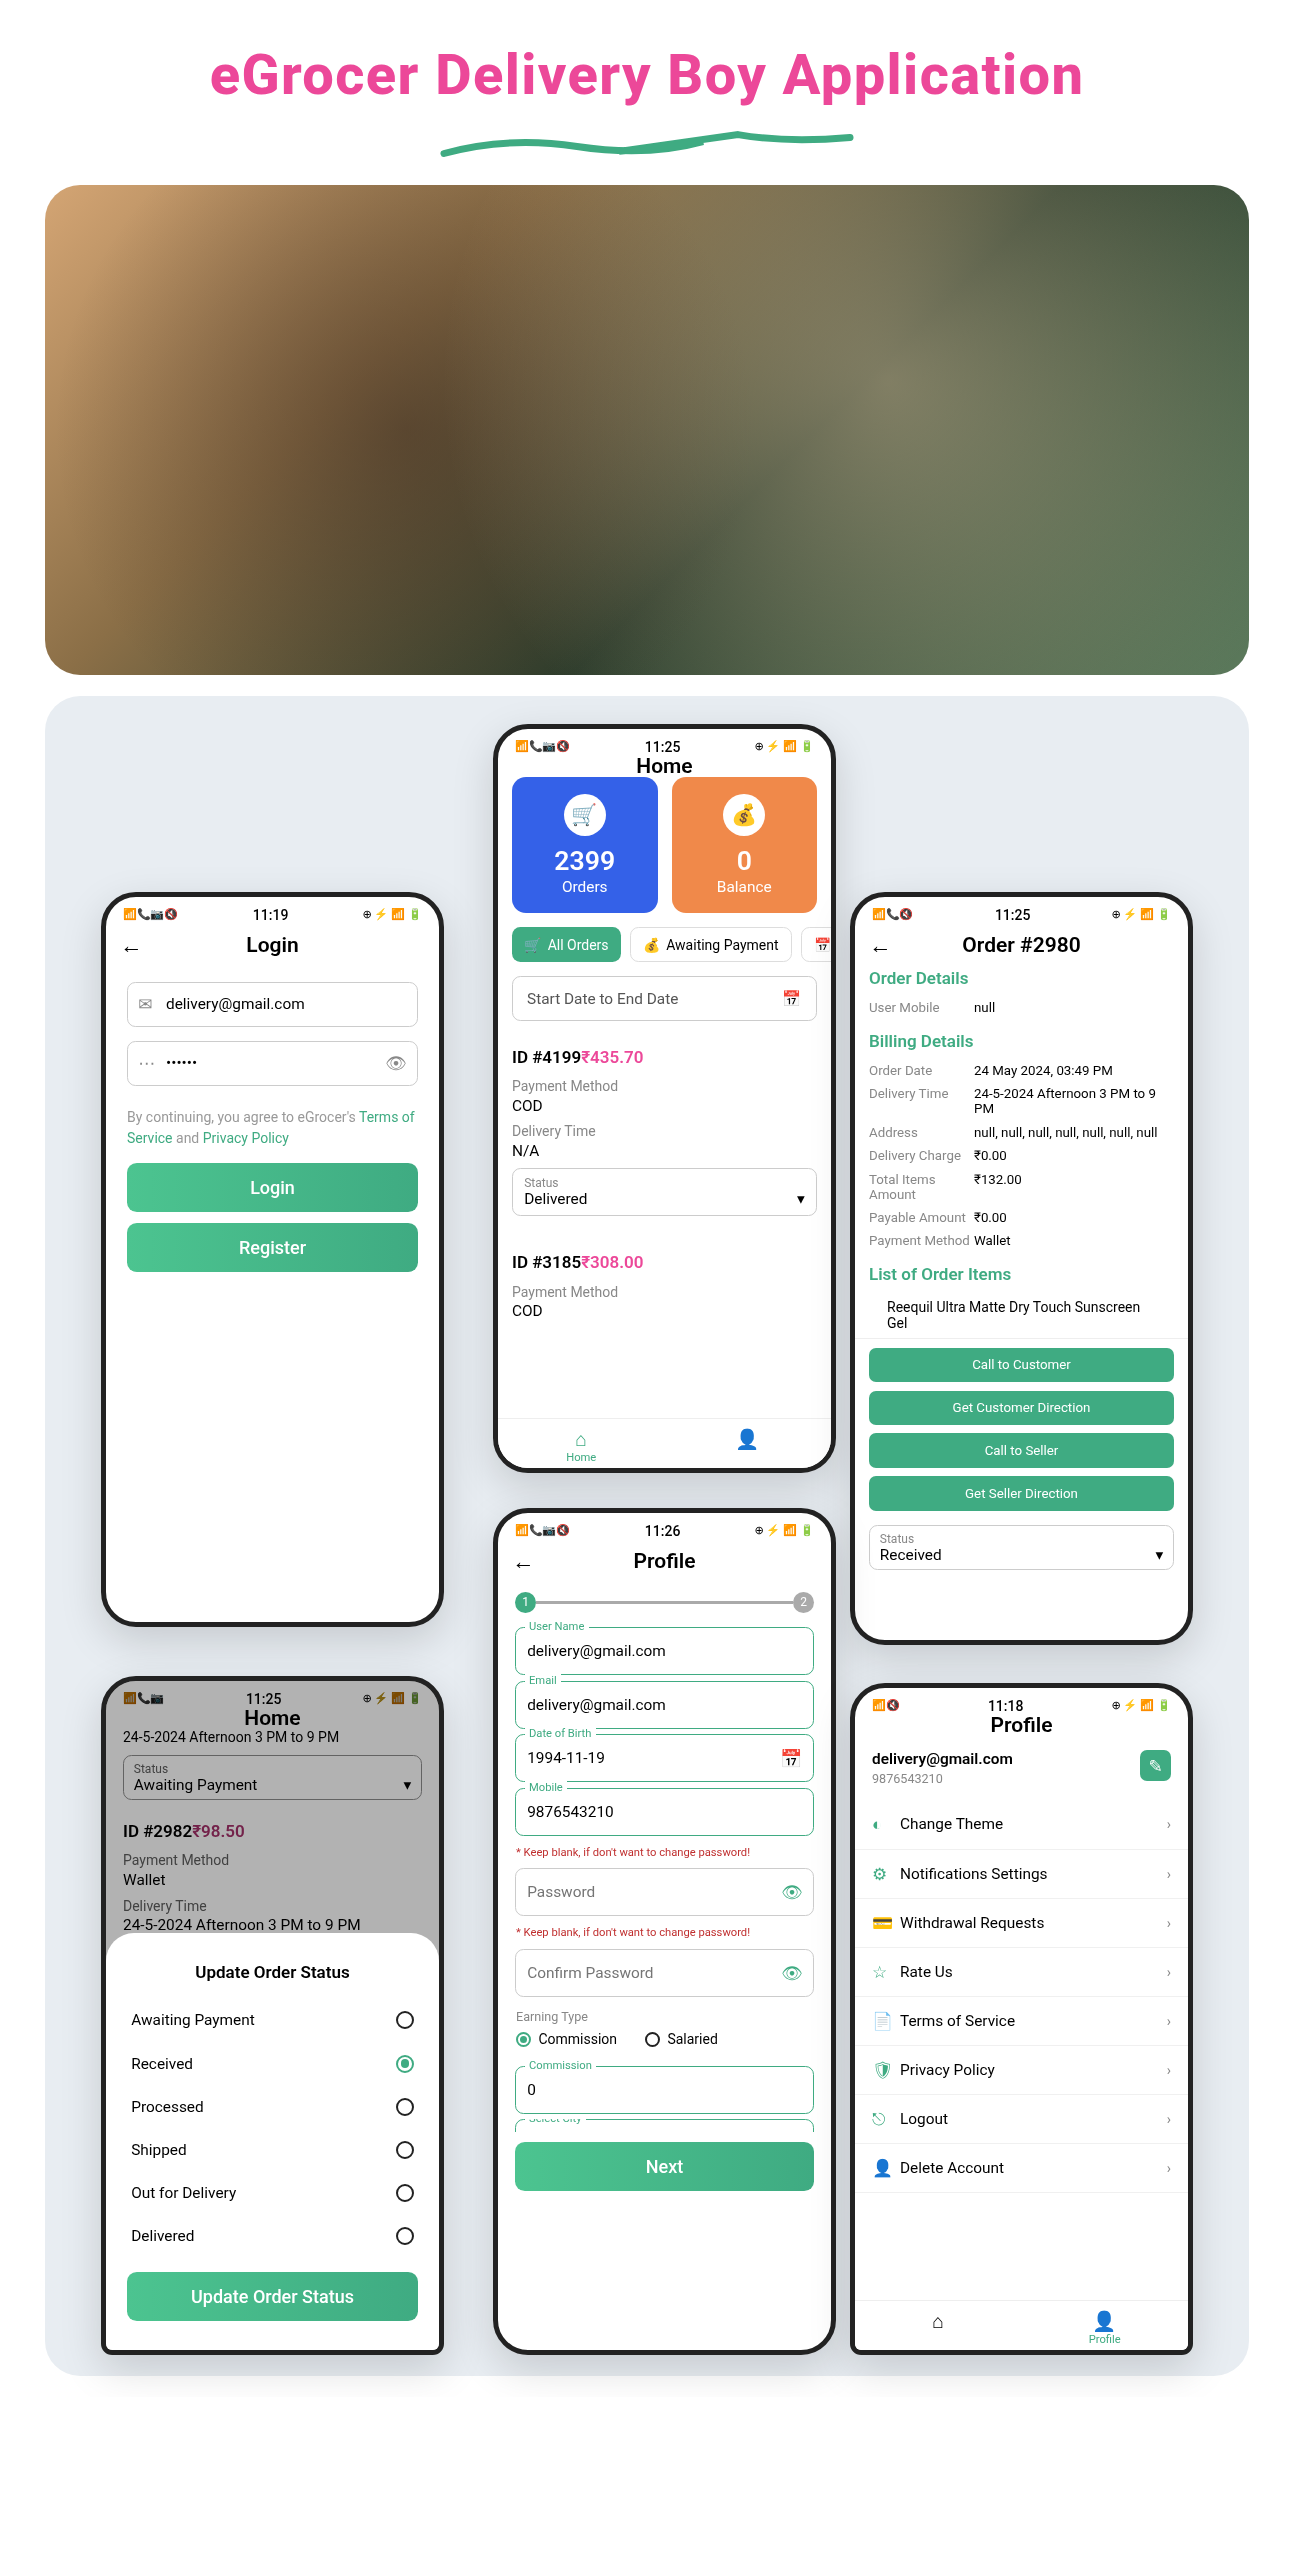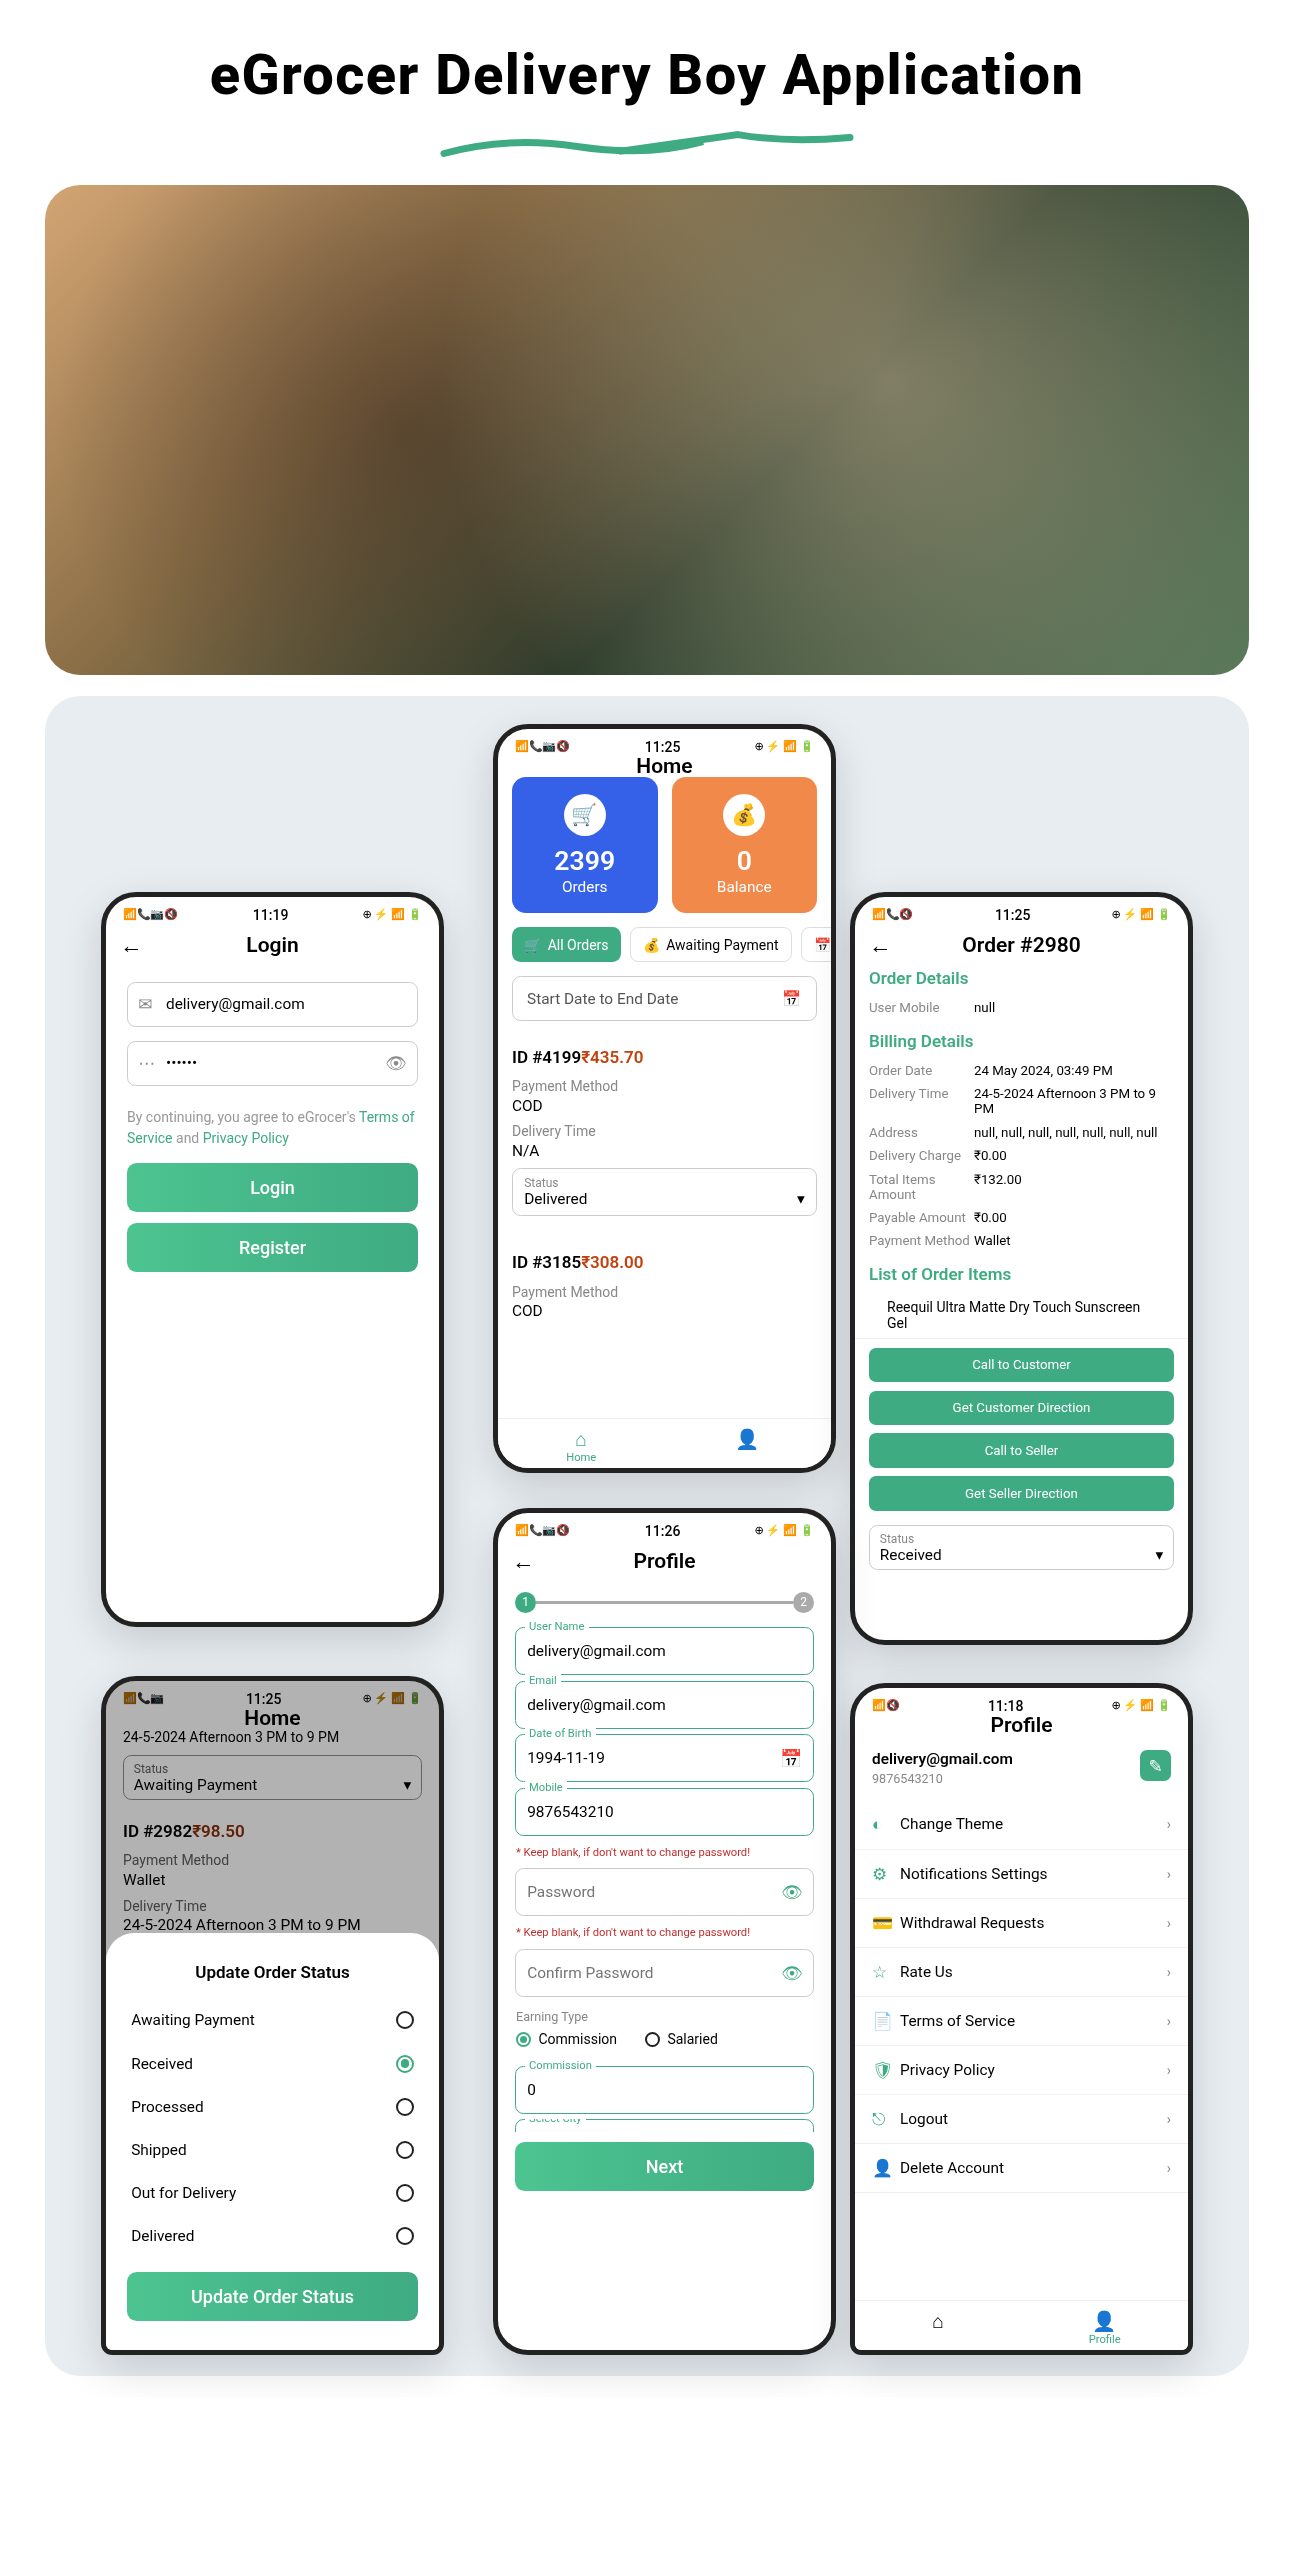--- a/index.html
+++ b/index.html
@@ -1,17 +1,17 @@
 <!DOCTYPE html>
 <html style="font-size:11.2px"><head>
 <meta charset="utf-8">
 <style>
 *{margin:0;padding:0;box-sizing:border-box;font-family:-apple-system,BlinkMacSystemFont,'Segoe UI',Roboto,sans-serif}
 body{background:#fff;width:1294px}
-.hero-title{text-align:center;padding:42px 14px 14px;font-size:56px;font-weight:800;color:#000000;letter-spacing:1.4px}
+.hero-title{text-align:center;padding:42px 14px 14px;font-size:56px;font-weight:800;color:#ec4899;letter-spacing:1.4px}
 .squiggle{width:420px;height:42px;margin:0 auto;display:block}
 .hero-image{width:1204px;height:490px;margin:21px auto;border-radius:35px;background:linear-gradient(135deg,#d4a574 0%,#8b6f47 30%,#2c3e2d 60%,#5c7a5c 100%);position:relative;overflow:hidden}
 .hero-inner{position:absolute;inset:0;background:radial-gradient(circle at 70% 40%,rgba(255,220,180,0.4),transparent 50%),radial-gradient(circle at 30% 50%,rgba(60,40,30,0.5),transparent 40%)}
 .phones-section{width:1204px;margin:21px auto;background:#e8edf2;border-radius:35px;padding:42px;position:relative;min-height:1680px}
 .phone{position:absolute;background:#fff;border-radius:35px;border:5.6px solid #222;box-shadow:0 14px 42px rgba(0,0,0,0.15);overflow:hidden;width:343px}
 .phone-1{left:56px;top:196px;height:735px}
 .phone-2{left:448px;top:28px;height:749px}
 .phone-3{right:56px;top:196px;height:753px}
 .phone-4{left:56px;top:980px;height:679px;border-radius:35px 35px 11.2px 11.2px}
 .phone-5{left:448px;top:812px;height:847px}
@@ -40,21 +40,21 @@
 .stat-icon{width:42px;height:42px;background:#fff;border-radius:50%;margin:0 auto 8.4px;display:flex;align-items:center;justify-content:center;font-size:21px}
 .stat-value{font-size:26.6px;font-weight:600}
 .stat-label{font-size:15.4px;margin-top:2.8px}
 .tabs{display:flex;gap:8.4px;padding:0 14px 14px;overflow:hidden}
 .tab{padding:8.4px 12.6px;border-radius:8.4px;font-size:14px;display:flex;align-items:center;gap:5.6px;white-space:nowrap}
 .tab-active{background:#3fab82;color:#fff}
 .tab-idle{background:#fff;border:1.4px solid #ddd}
 .date-range{margin:0 14px 14px;padding:12.6px 14px;border:1.4px solid #ccc;border-radius:8.4px;display:flex;justify-content:space-between;align-items:center;font-size:15.4px;color:#555}
 .order-item{margin:0 14px 14px;padding:11.2px 0}
 .order-head{display:flex;justify-content:flex-start;font-size:17px;font-weight:600;margin-bottom:11.2px}
-.order-price{color:#c2410c}
+.order-price{color:#ec4899}
 .order-meta{font-size:14px;color:#888;margin-bottom:2.8px}
 .order-val{font-size:15.4px;margin-bottom:8.4px}
 .status-select{border:1.4px solid #ccc;border-radius:8.4px;padding:7px 11.2px;margin-top:5.6px}
 .status-select-label{font-size:12px;color:#888}
 .status-select-val{font-size:15.4px;display:flex;justify-content:space-between;align-items:center}
 .bottom-nav{position:absolute;bottom:0;left:0;right:0;background:#fff;display:flex;border-top:0.7px solid #eee;padding:8.4px 0 4.2px}
 .nav-item{flex:1;text-align:center}
 .nav-icon{font-size:19.6px;display:block}
 .nav-label{font-size:11.2px;margin-top:1.4px}
 .nav-active{color:#3fab82}

